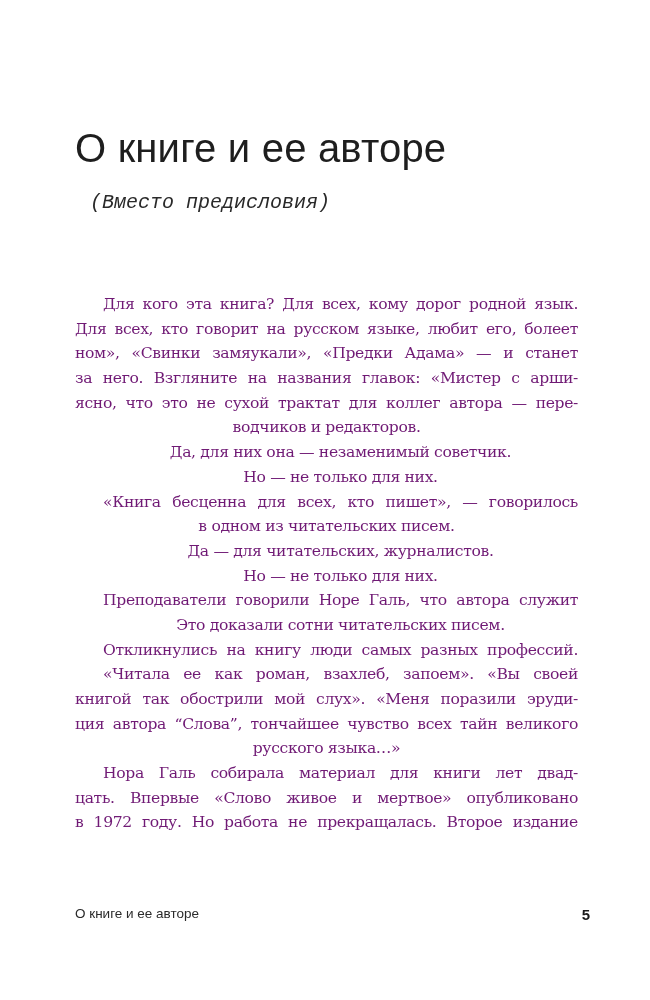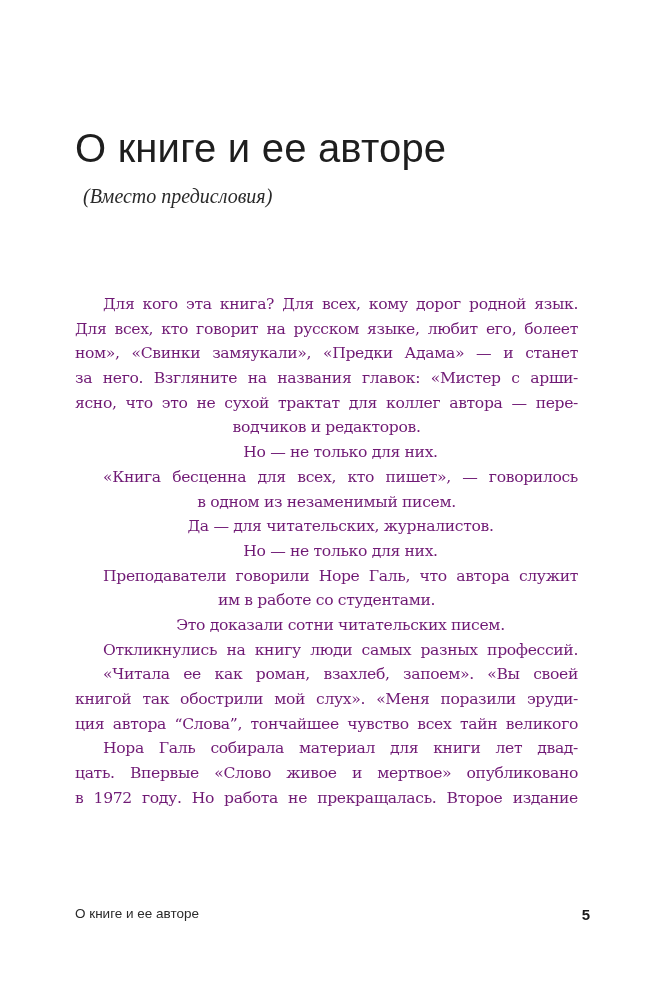--- a/index.html
+++ b/index.html
@@ -29,22 +29,22 @@
       font-weight: normal;
       font-size: 40px;
       line-height: 48px;
       color: #1e1e1e;
       letter-spacing: 0.2px;
     }
     .chapter-subtitle {
       position: absolute;
       left: 75px;
       top: 175px;
-      margin: 8px;
-      font-family: Liberation Serif, serif;
+      margin: 15px;
+      font-family: Liberation Mono, monospace;
       font-style: italic;
       font-size: 20px;
       line-height: 26px;
       color: #2a2a2a;
     }
     .body-text {
       position: absolute;
       left: 75px;
       top: 292px;
       width: 503px;
@@ -103,32 +103,33 @@
   <h1 class="chapter-title">О книге и ее авторе</h1>
   <div class="chapter-subtitle">(Вместо предисловия)</div>
 
   <div class="body-text">
     <span class="line indent just">Для кого эта книга? Для всех, кому дорог родной язык.</span>
     <span class="line just">Для всех, кто говорит на русском языке, любит его, болеет</span>
     <span class="line just">ном», «Свинки замяукали», «Предки Адама» — и станет</span>
     <span class="line just">за него. Взгляните на названия главок: «Мистер с арши-</span>
     <span class="line just">ясно, что это не сухой трактат для коллег автора — пере-</span>
     <span class="line">водчиков и редакторов.</span>
+    <span class="line indent">Да, для них она — незаменимый советчик.</span>
     <span class="line indent">Но — не только для них.</span>
     <span class="line indent just">«Книга бесценна для всех, кто пишет», — говорилось</span>
-    <span class="line">в одном из незаменимый писем.</span>
+    <span class="line">в одном из читательских писем.</span>
     <span class="line indent">Да — для читательских, журналистов.</span>
     <span class="line indent">Но — не только для них.</span>
     <span class="line indent just">Преподаватели говорили Норе Галь, что автора служит</span>
-    <span class="line">им в работе со студентами.</span>
     <span class="line indent">Это доказали сотни читательских писем.</span>
     <span class="line indent just">Откликнулись на книгу люди самых разных профессий.</span>
     <span class="line indent just">«Читала ее как роман, взахлеб, запоем». «Вы своей</span>
     <span class="line just">книгой так обострили мой слух». «Меня поразили эруди-</span>
     <span class="line just">ция автора “Слова”, тончайшее чувство всех тайн великого</span>
+    <span class="line">русского языка…»</span>
     <span class="line indent just">Нора Галь собирала материал для книги лет двад-</span>
     <span class="line just">цать. Впервые «Слово живое и мертвое» опубликовано</span>
     <span class="line just">в 1972 году. Но работа не прекращалась. Второе издание</span>
   </div>
 
   <div class="footer">
     <span class="running-head">О книге и ее авторе</span>
     <span class="page-number">5</span>
   </div>
 </div>

